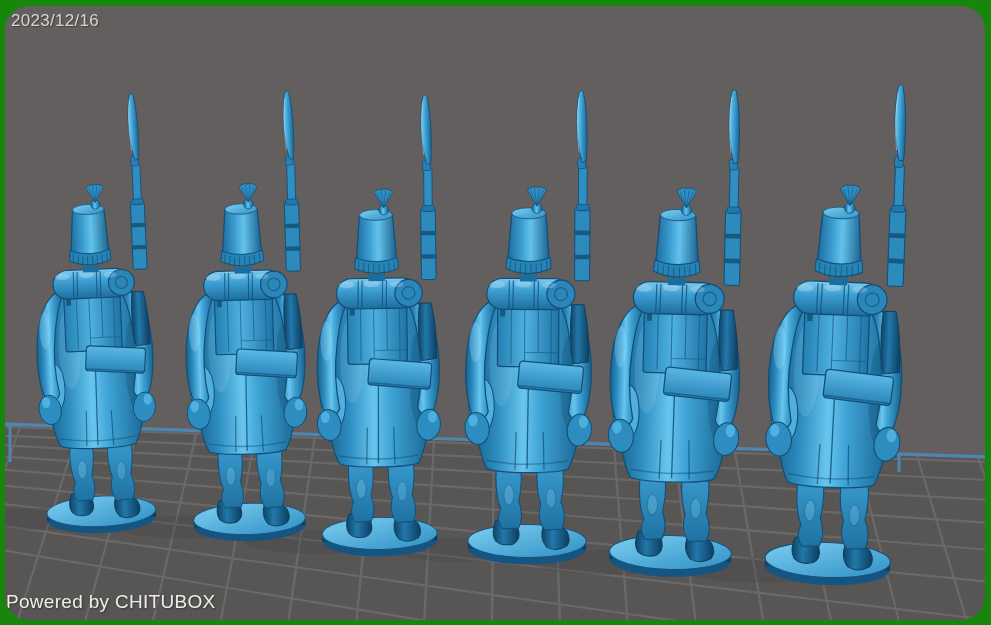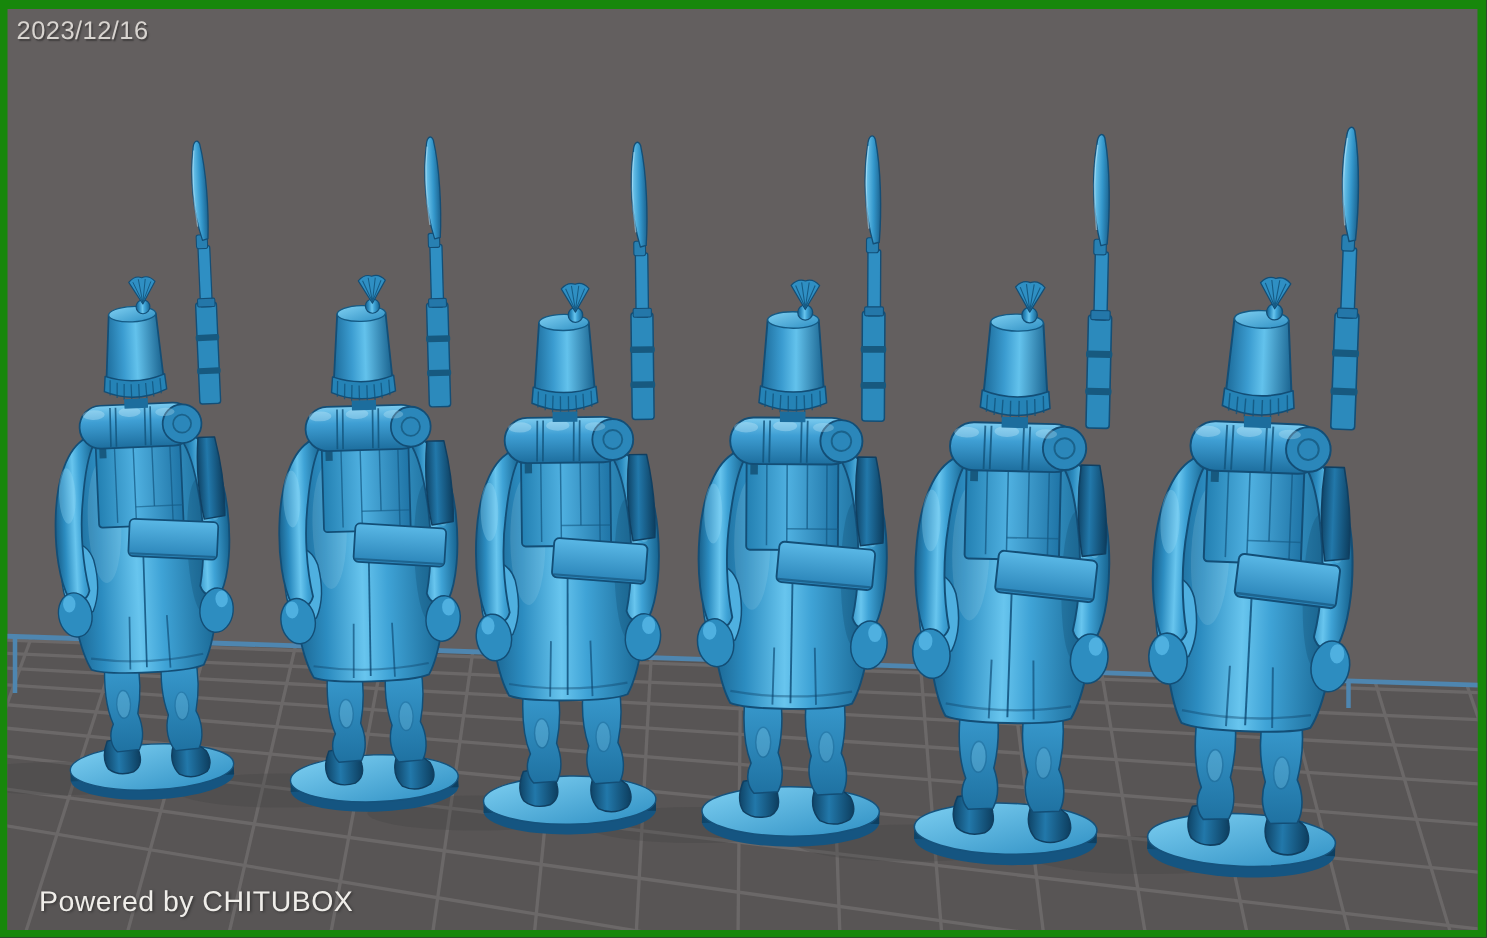--- a/index.html
+++ b/index.html
@@ -9,39 +9,40 @@
     box-sizing:border-box;
     background:#17870b;
     font-family:"Liberation Sans", sans-serif;
     overflow:hidden;
   }
   .viewport{
     position:absolute;
     top:6px;left:5px;right:6px;bottom:5px;
     background:#635f5f;
     overflow:hidden;
+    border-radius:24px;
   }
   .scene-svg{
     position:absolute;
     left:-5px;top:-6px;
     width:991px;height:625px;
     display:block;
   }
   .date-label{
     position:absolute;
     left:6px;top:5px;
     font-size:17px;
     color:#d8d4d0;
     letter-spacing:.3px;
     text-shadow:1px 1px 1px rgba(0,0,0,.35);
     user-select:none;
   }
   .watermark{
     position:absolute;
-    left:21px;bottom:7px;
+    left:1px;bottom:7px;
     font-size:19px;
     color:#efede9;
     letter-spacing:.3px;
     text-shadow:1px 1px 2px rgba(0,0,0,.4);
     user-select:none;
   }
 </style>
 </head>
 <body>
 

